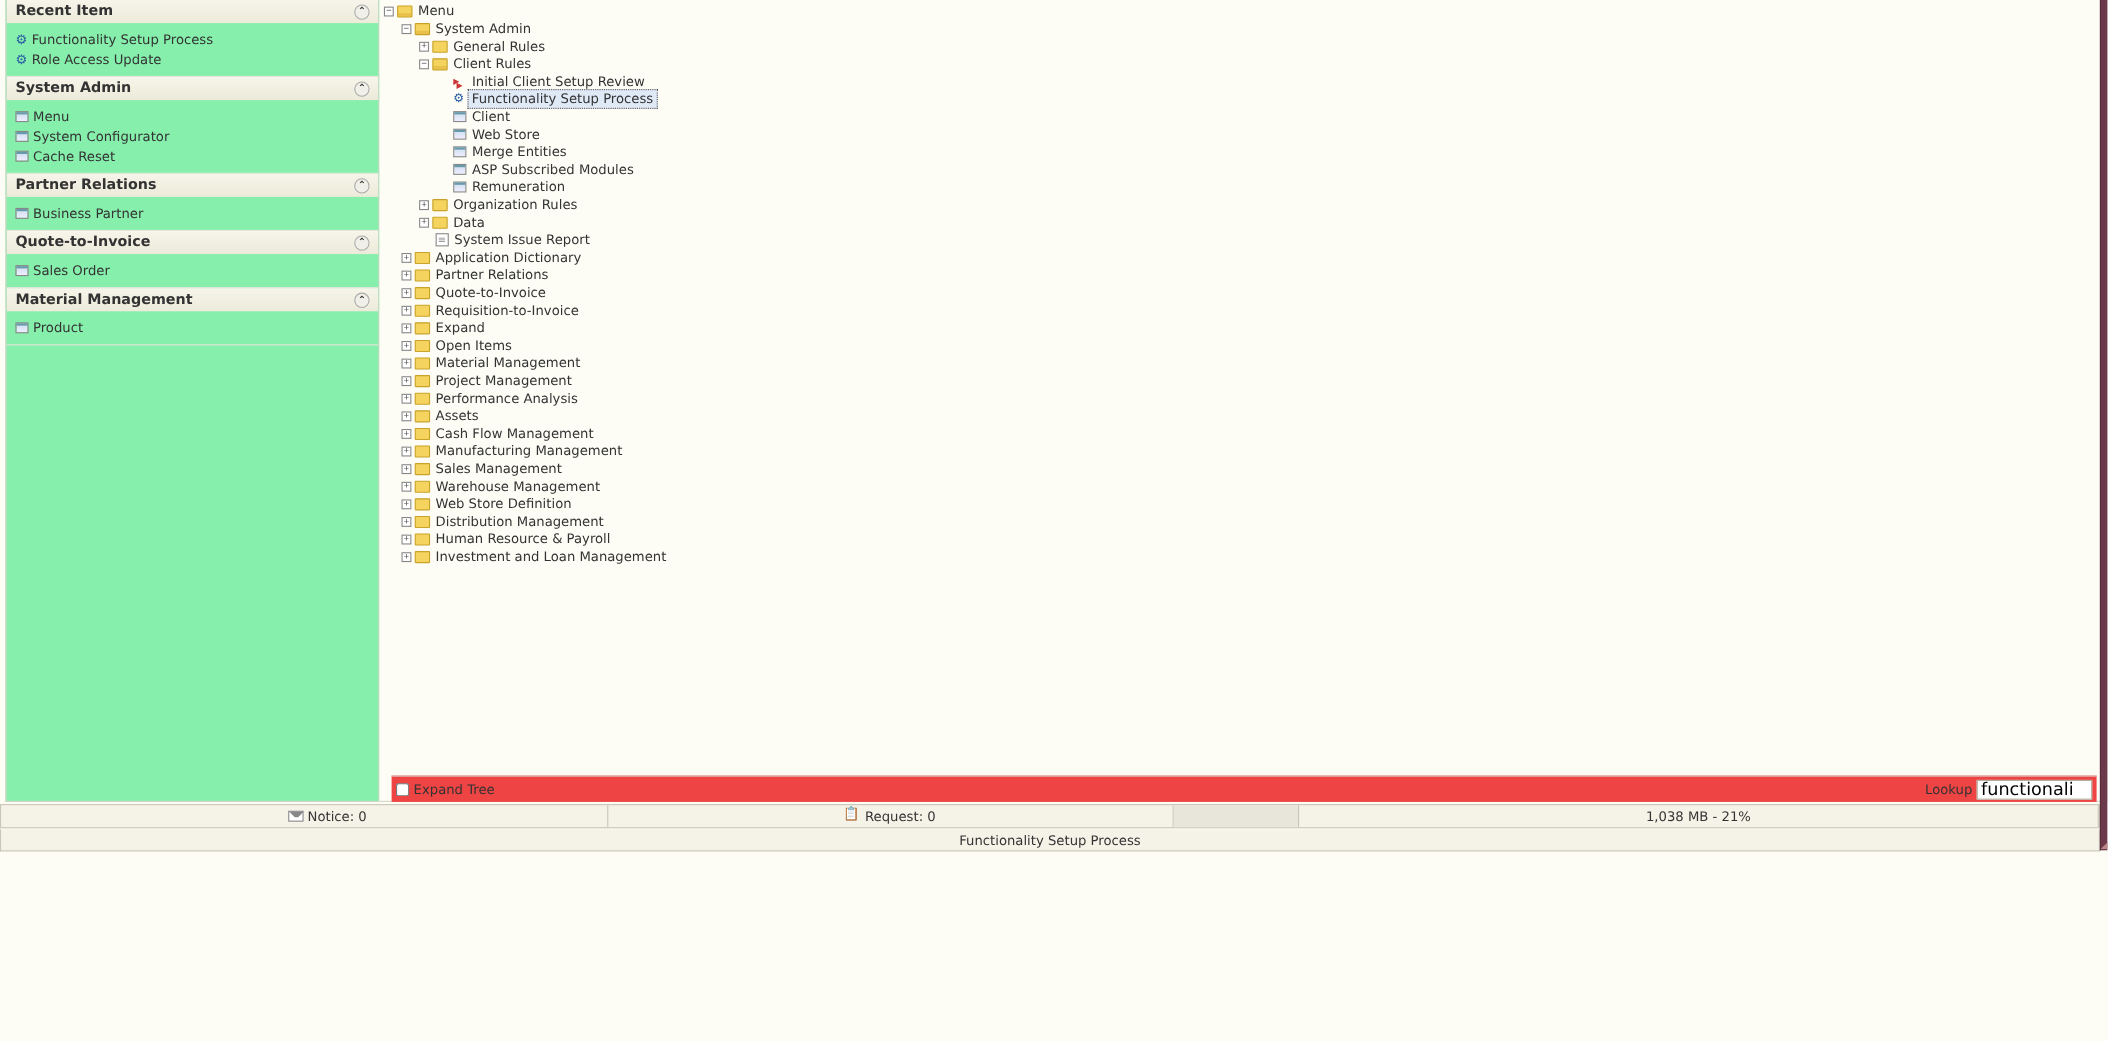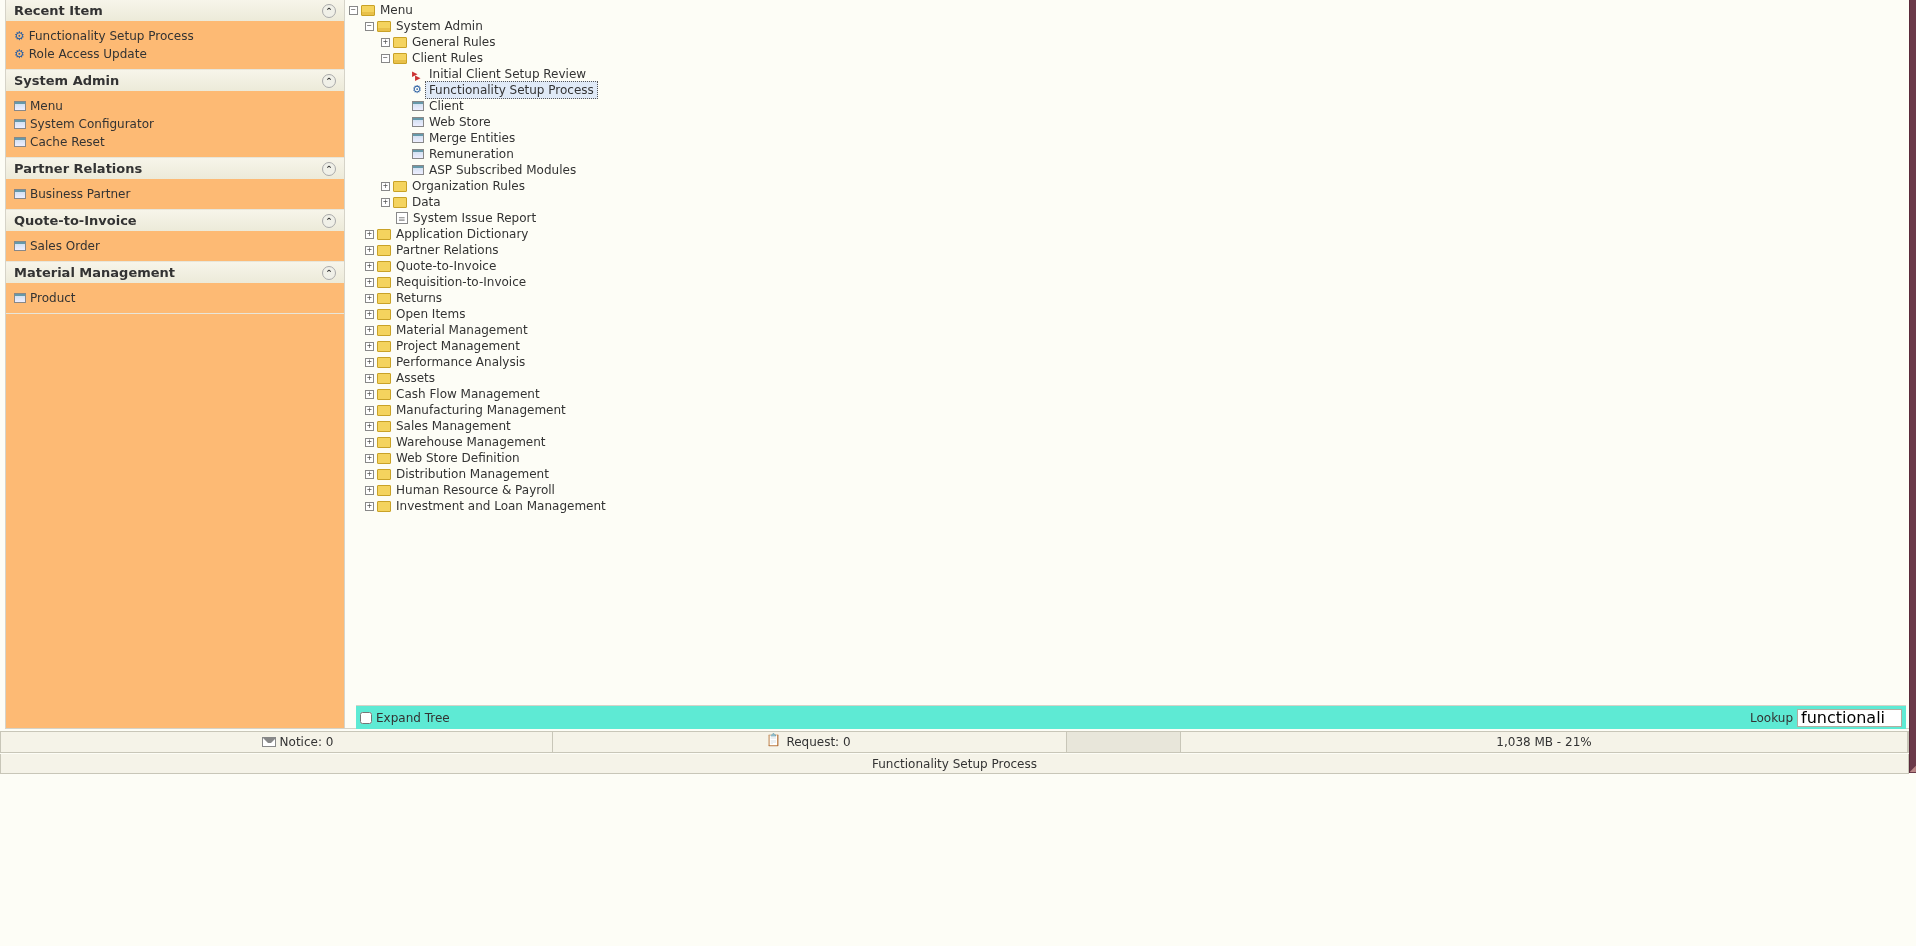--- a/index.html
+++ b/index.html
@@ -14,21 +14,21 @@
   position: relative;
 }
 .main-area {
   display: flex;
   height: 729px;
   width: 100%;
 }
 .left-panel {
   width: 340px;
   min-width: 340px;
-  background: #fdba74;
+  background: #86efac;
   border: 1px solid #d5d3c8;
   border-top: none;
   overflow-y: auto;
   margin: 0 0 0 5px;
 }
 .panel-section {
   border-bottom: 1px solid #e8e6da;
 }
 .panel-header {
   background: linear-gradient(#f7f5ea, #ecead9);
@@ -103,21 +103,21 @@
   background:#e0eaf7;
   border:1px dotted #555;
   padding:0 3px;
 }
 
 .bottom-bar1 {
   position:absolute; top:705px; left:356px; right:10px;
   height:24px;
   display:flex; align-items:center; justify-content:space-between;
   padding:0 4px;
-  background:#5eead4;
+  background:#ef4444;
   border-top:1px solid #d5d3c8;
 }
 .expand-tree-wrap { display:flex; align-items:center; gap:4px; }
 .lookup-wrap { display:flex; align-items:center; gap:4px; }
 .lookup-label { text-decoration-color:#999; }
 .lookup-input {
   width:105px; height:18px; border:1px solid #b0aea0; background:#fff;
   font-size:16px; padding:0 3px; font-family:inherit;
 }
 
@@ -273,26 +273,26 @@
           <span class="tree-label">Web Store</span>
         </div>
         <div class="tree-row indent3">
           <span class="exp-spacer"></span>
           <span class="icon-window" style="margin: 0px 3px;"></span>
           <span class="tree-label">Merge Entities</span>
         </div>
         <div class="tree-row indent3">
           <span class="exp-spacer"></span>
           <span class="icon-window" style="margin: 0px 3px;"></span>
+          <span class="tree-label">ASP Subscribed Modules</span>
+        </div>
+        <div class="tree-row indent3">
+          <span class="exp-spacer"></span>
+          <span class="icon-window" style="margin: 0px 3px;"></span>
           <span class="tree-label">Remuneration</span>
-        </div>
-        <div class="tree-row indent3">
-          <span class="exp-spacer"></span>
-          <span class="icon-window" style="margin: 0px 3px;"></span>
-          <span class="tree-label">ASP Subscribed Modules</span>
         </div>
         <div class="tree-row indent2">
           <span class="exp-plus">+</span>
           <span class="folder-closed"></span>
           <span class="tree-label">Organization Rules</span>
         </div>
         <div class="tree-row indent2">
           <span class="exp-plus">+</span>
           <span class="folder-closed"></span>
           <span class="tree-label">Data</span>
@@ -318,21 +318,21 @@
           <span class="tree-label">Quote-to-Invoice</span>
         </div>
         <div class="tree-row indent1">
           <span class="exp-plus">+</span>
           <span class="folder-closed"></span>
           <span class="tree-label">Requisition-to-Invoice</span>
         </div>
         <div class="tree-row indent1">
           <span class="exp-plus">+</span>
           <span class="folder-closed"></span>
-          <span class="tree-label">Returns</span>
+          <span class="tree-label">Expand</span>
         </div>
         <div class="tree-row indent1">
           <span class="exp-plus">+</span>
           <span class="folder-closed"></span>
           <span class="tree-label">Open Items</span>
         </div>
         <div class="tree-row indent1">
           <span class="exp-plus">+</span>
           <span class="folder-closed"></span>
           <span class="tree-label">Material Management</span>

